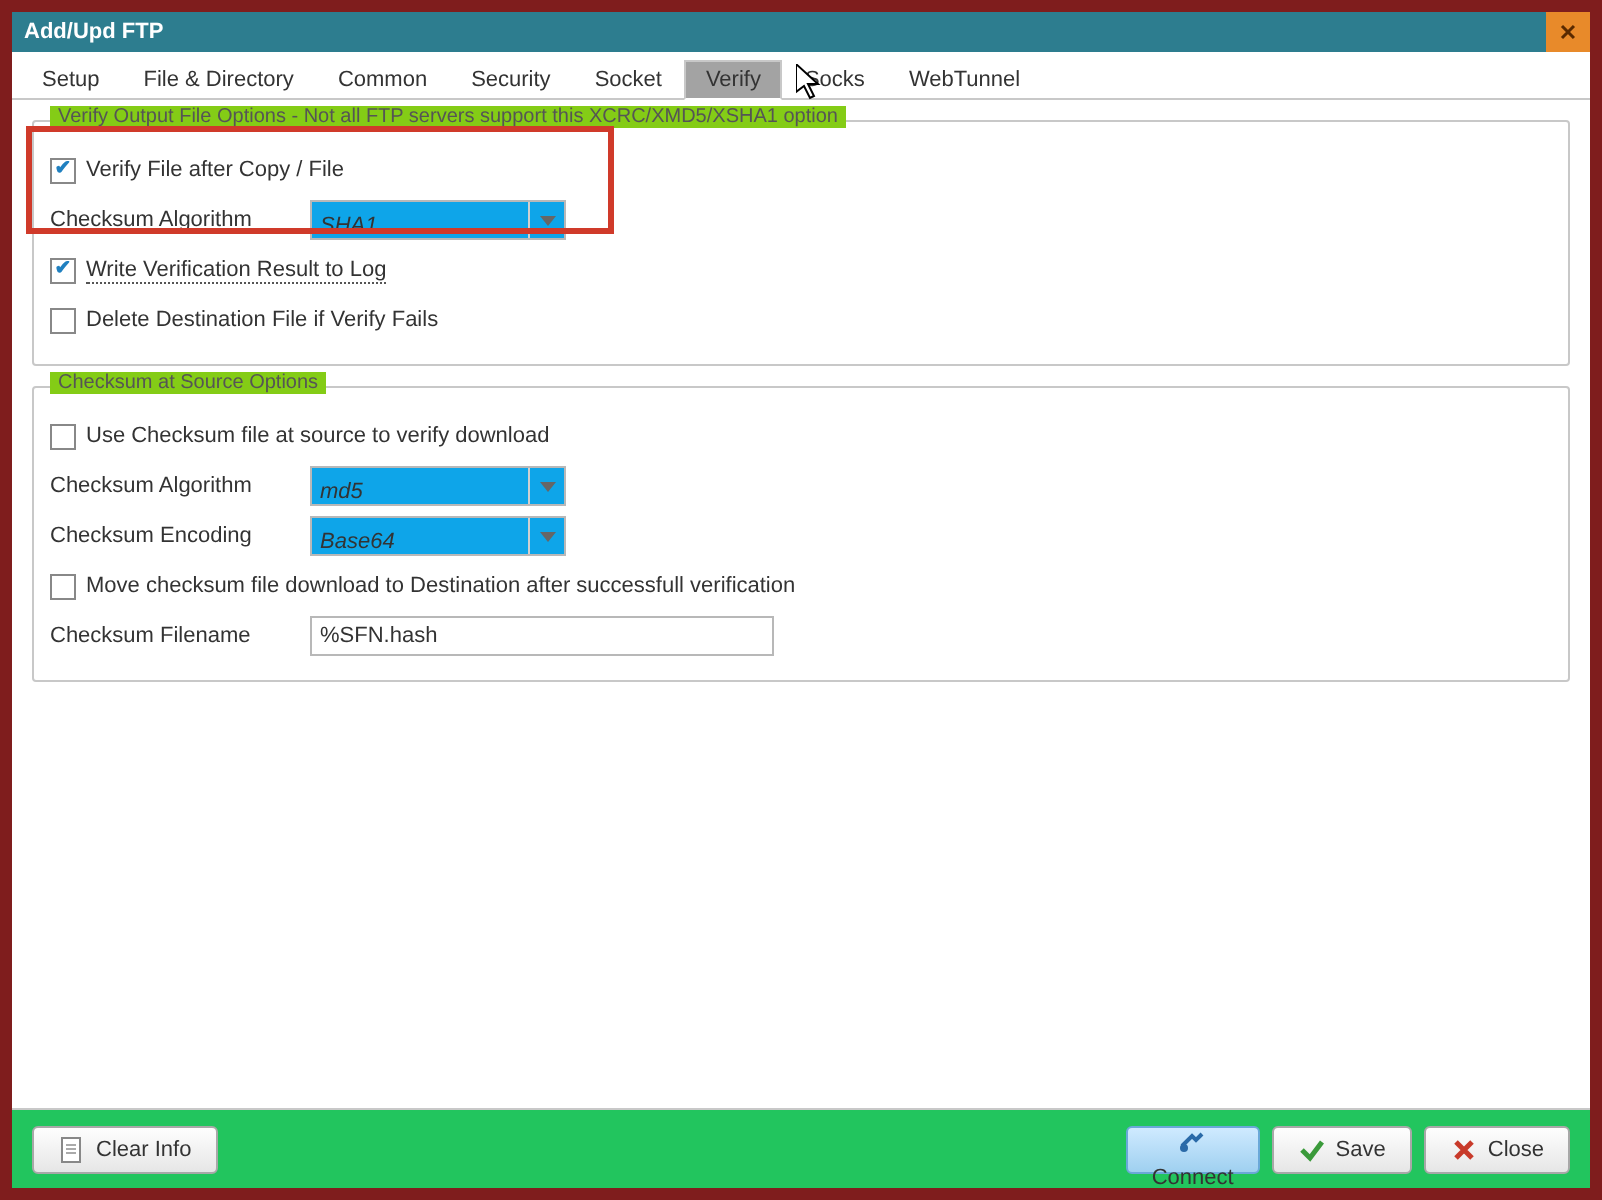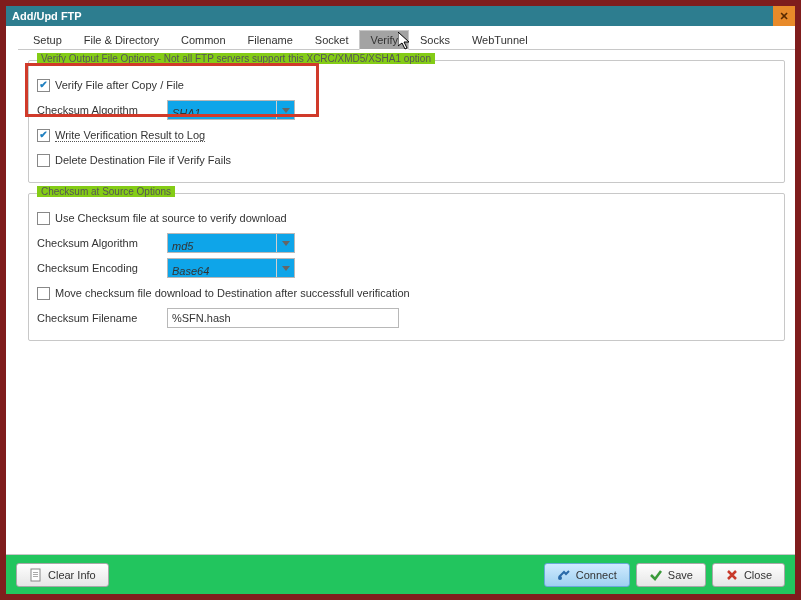--- a/index.html
+++ b/index.html
@@ -41,21 +41,20 @@
     align-items: center;
     justify-content: center;
     font-weight: bold;
     font-size: 11px;
     cursor: pointer;
   }
   .content {
     position: absolute;
     top: 20px; left: 0; right: 0; bottom: 0;
     background: #ffffff;
-    padding-left: 12px;
   }
   .tabs {
     display: flex;
     padding: 4px 4px 0 4px;
     border-bottom: 1px solid #c8c8c8;
     height: 24px;
     background: #ffffff;
   }
   .tab {
     padding: 3px 10px;
@@ -176,20 +175,21 @@
     padding: 0 12px;
     margin-left: 6px;
     cursor: pointer;
     font-size: 11px;
     color: #333;
     gap: 5px;
   }
   .btn.primary {
     background: linear-gradient(#cfeaff,#9fd0f0);
     border-color: #6aa8d8;
+    flex-direction: column;
   }
   .icon { display:inline-flex; width:14px; height:14px; align-items:center; justify-content:center; }
   .cursor-img {
     position: absolute;
     pointer-events: none;
     z-index: 100;
   }
 </style>
 </head>
 <body>
@@ -201,21 +201,21 @@
       <span>✕</span>
     </div>
   </div>
 
   <div class="content">
 
     <div class="tabs">
       <div class="tab"><span>Setup</span></div>
       <div class="tab"><span>File &amp; Directory</span></div>
       <div class="tab"><span>Common</span></div>
-      <div class="tab"><span>Filename</span></div>
+      <div class="tab"><span>Security</span></div>
       <div class="tab"><span>Socket</span></div>
       <div class="tab active"><span>Verify</span></div>
       <div class="tab"><span>Socks</span></div>
       <div class="tab"><span>WebTunnel</span></div>
     </div>
 
     <div class="body">
 
       <div class="fieldset" style="position:relative;">
         <div class="fieldset-legend">Verify Output File Options - Not all FTP servers support this  XCRC/XMD5/XSHA1 option</div>

